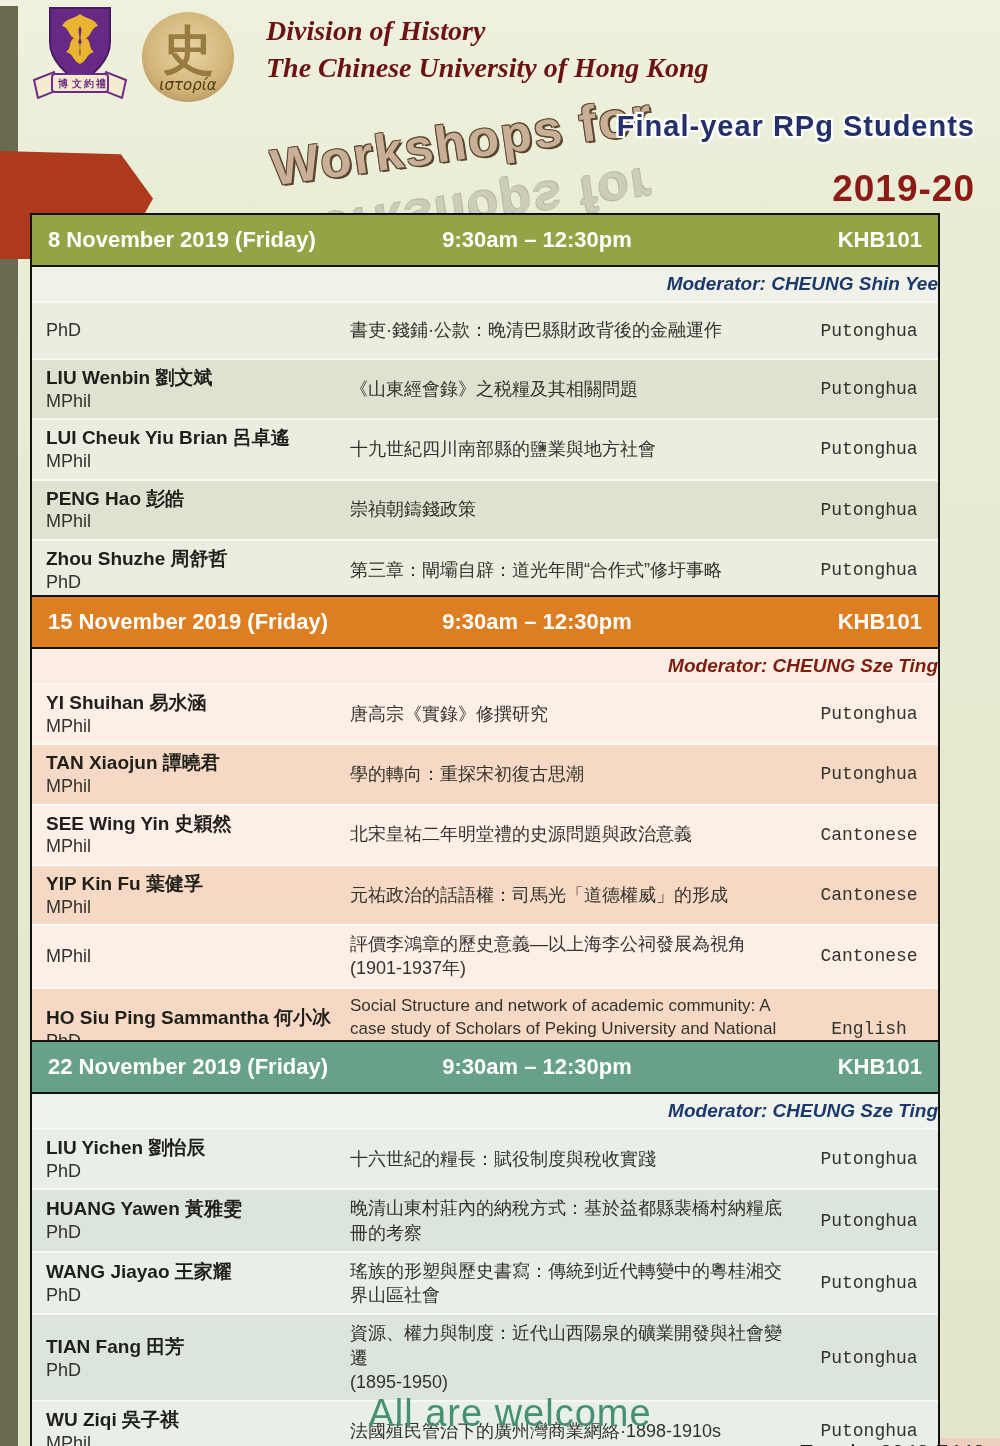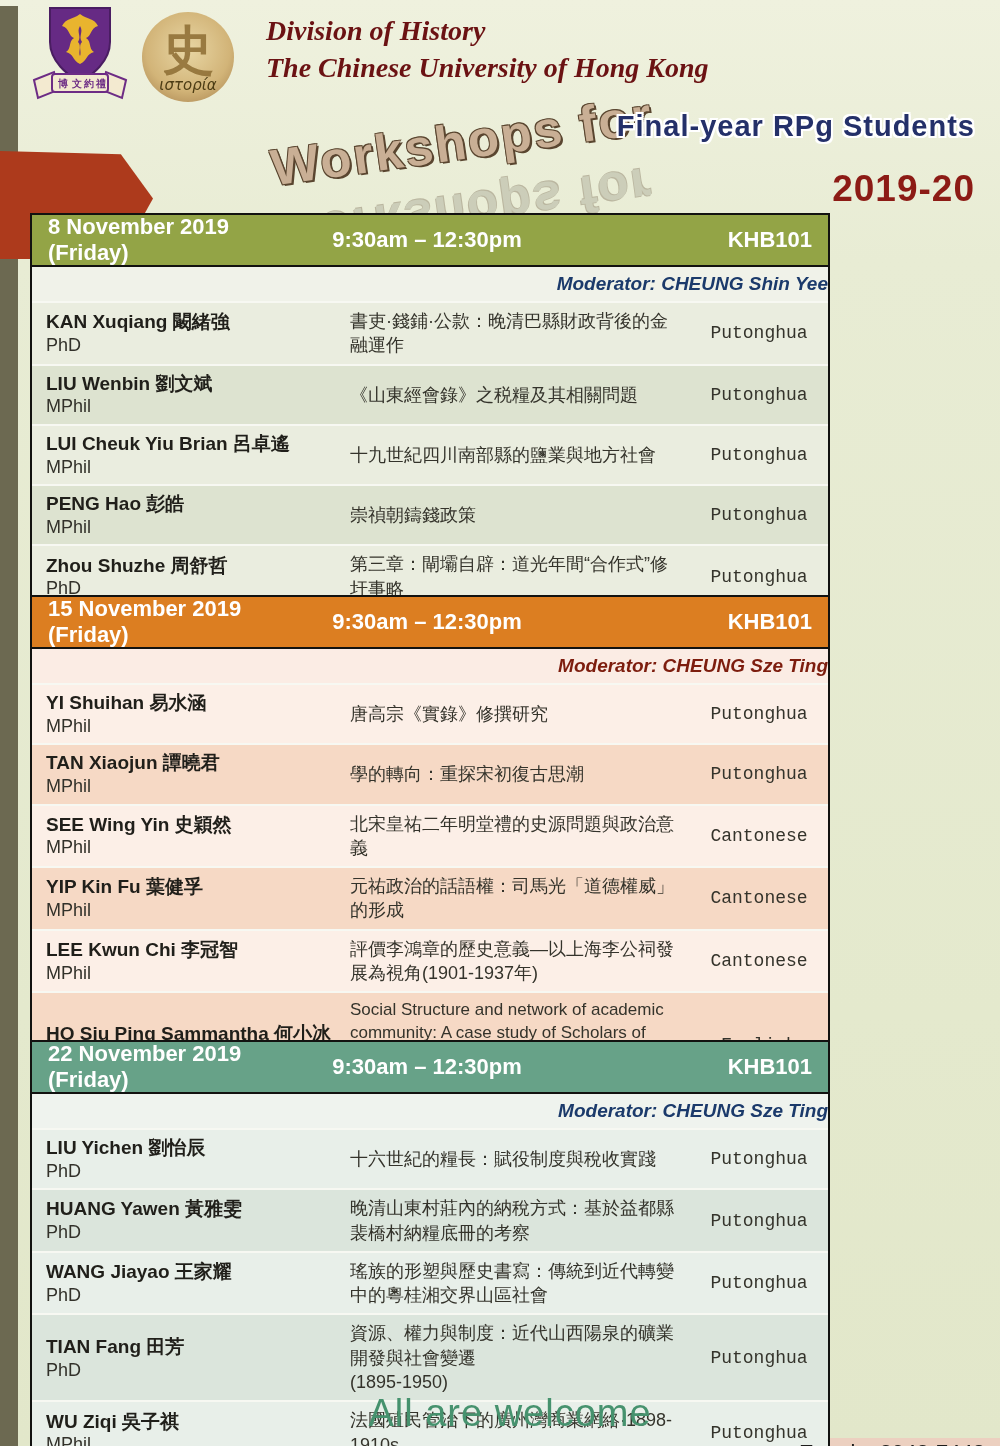--- a/index.html
+++ b/index.html
@@ -26,21 +26,21 @@
     text-shadow:-1px -1px 0 #5a4630,1px -1px 0 #5a4630,-1px 1px 0 #5a4630,2px 2px 0 #5a4630;}
   .wf-ref{position:absolute;left:142px;top:182px;width:640px;text-align:center;
     transform:rotate(-8deg) scaleY(-1);font-size:51px;font-weight:bold;letter-spacing:2px;
     color:#8e8d7d;opacity:.32;
     text-shadow:-1px -1px 0 #5a4630,1px 1px 0 #5a4630;}
   .main-title{position:absolute;right:25px;top:110px;color:#243069;
     font-size:29px;font-weight:bold;letter-spacing:1px;
     text-shadow:2px 0 0 #fff,-2px 0 0 #fff,0 2px 0 #fff,0 -2px 0 #fff,2px 2px 0 #fff,-2px -2px 0 #fff,2px -2px 0 #fff,-2px 2px 0 #fff;}
   .year{position:absolute;right:25px;top:168px;color:#8c1b15;font-size:37px;font-weight:bold;letter-spacing:1px;}
   
-  .session{position:absolute;left:30px;width:800px;border:2px solid #121210;box-sizing:border-box;background:#fff0;}
+  .session{position:absolute;left:30px;width:910px;border:2px solid #121210;box-sizing:border-box;background:#fff0;}
   .s1{top:213px;} .s2{top:595px;} .s3{top:1040px;}
   .s1{--hdr:#93a446;--modbg:#f0f2e9;--modfg:#1b3a6b;--rowa:#eaeddf;--rowb:#dde3d0;}
   .s2{--hdr:#dc7e21;--modbg:#fbece4;--modfg:#7d1d0e;--rowa:#fcefe7;--rowb:#f6d9c5;}
   .s3{--hdr:#67a288;--modbg:#eff3ee;--modfg:#1b3a6b;--rowa:#e8efe9;--rowb:#dbe5dc;}
   .s-header{height:50px;display:flex;align-items:center;background:var(--hdr);
     color:#fff;font-weight:bold;font-size:22px;border-bottom:2px solid #121210;}
   .s-date{flex:1;padding-left:16px;}
   .s-time{width:300px;text-align:center;}
   .s-venue{width:235px;text-align:right;padding-right:16px;}
   .mod-row{height:34px;display:flex;align-items:center;justify-content:flex-end;
@@ -121,21 +121,20 @@
 
   <div class="session s1">
     <div class="s-header">
       <div class="s-date">8 November 2019 (Friday)</div>
       <div class="s-time">9:30am – 12:30pm</div>
       <div class="s-venue">KHB101</div>
     </div>
     <div class="mod-row">Moderator: CHEUNG Shin Yee</div>
     <div class="drow">
       <div class="cell-name">
-          <span class="pname">KAN Xuqiang 闞緒強</span>
           <span class="pdeg">PhD</span>
         </div>
       <div class="cell-topic">書吏·錢鋪·公款：晚清巴縣財政背後的金融運作</div>
       <div class="cell-lang">Putonghua</div>
     </div>
     <div class="drow alt">
       <div class="cell-name">
           <span class="pname">LIU Wenbin 劉文斌</span>
           <span class="pdeg">MPhil</span>
         </div>
@@ -202,21 +201,20 @@
     <div class="drow alt">
       <div class="cell-name">
           <span class="pname">YIP Kin Fu 葉健孚</span>
           <span class="pdeg">MPhil</span>
         </div>
       <div class="cell-topic">元祐政治的話語權：司馬光「道德權威」的形成</div>
       <div class="cell-lang">Cantonese</div>
     </div>
     <div class="drow">
       <div class="cell-name">
-          <span class="pname">LEE Kwun Chi 李冠智</span>
           <span class="pdeg">MPhil</span>
         </div>
       <div class="cell-topic">評價李鴻章的歷史意義—以上海李公祠發展為視角(1901-1937年)</div>
       <div class="cell-lang">Cantonese</div>
     </div>
     <div class="drow alt tall">
       <div class="cell-name">
           <span class="pname">HO Siu Ping Sammantha 何小冰</span>
           <span class="pdeg">PhD</span>
         </div>

